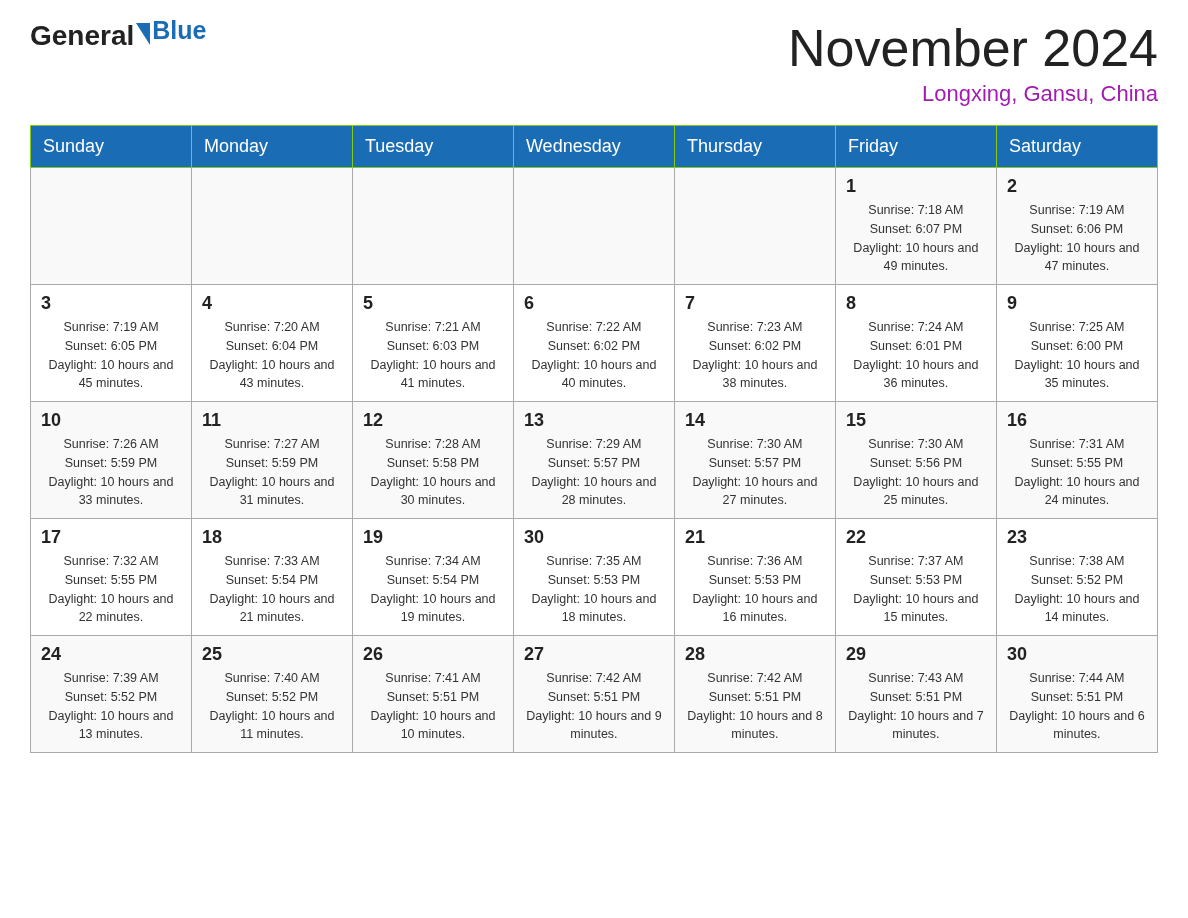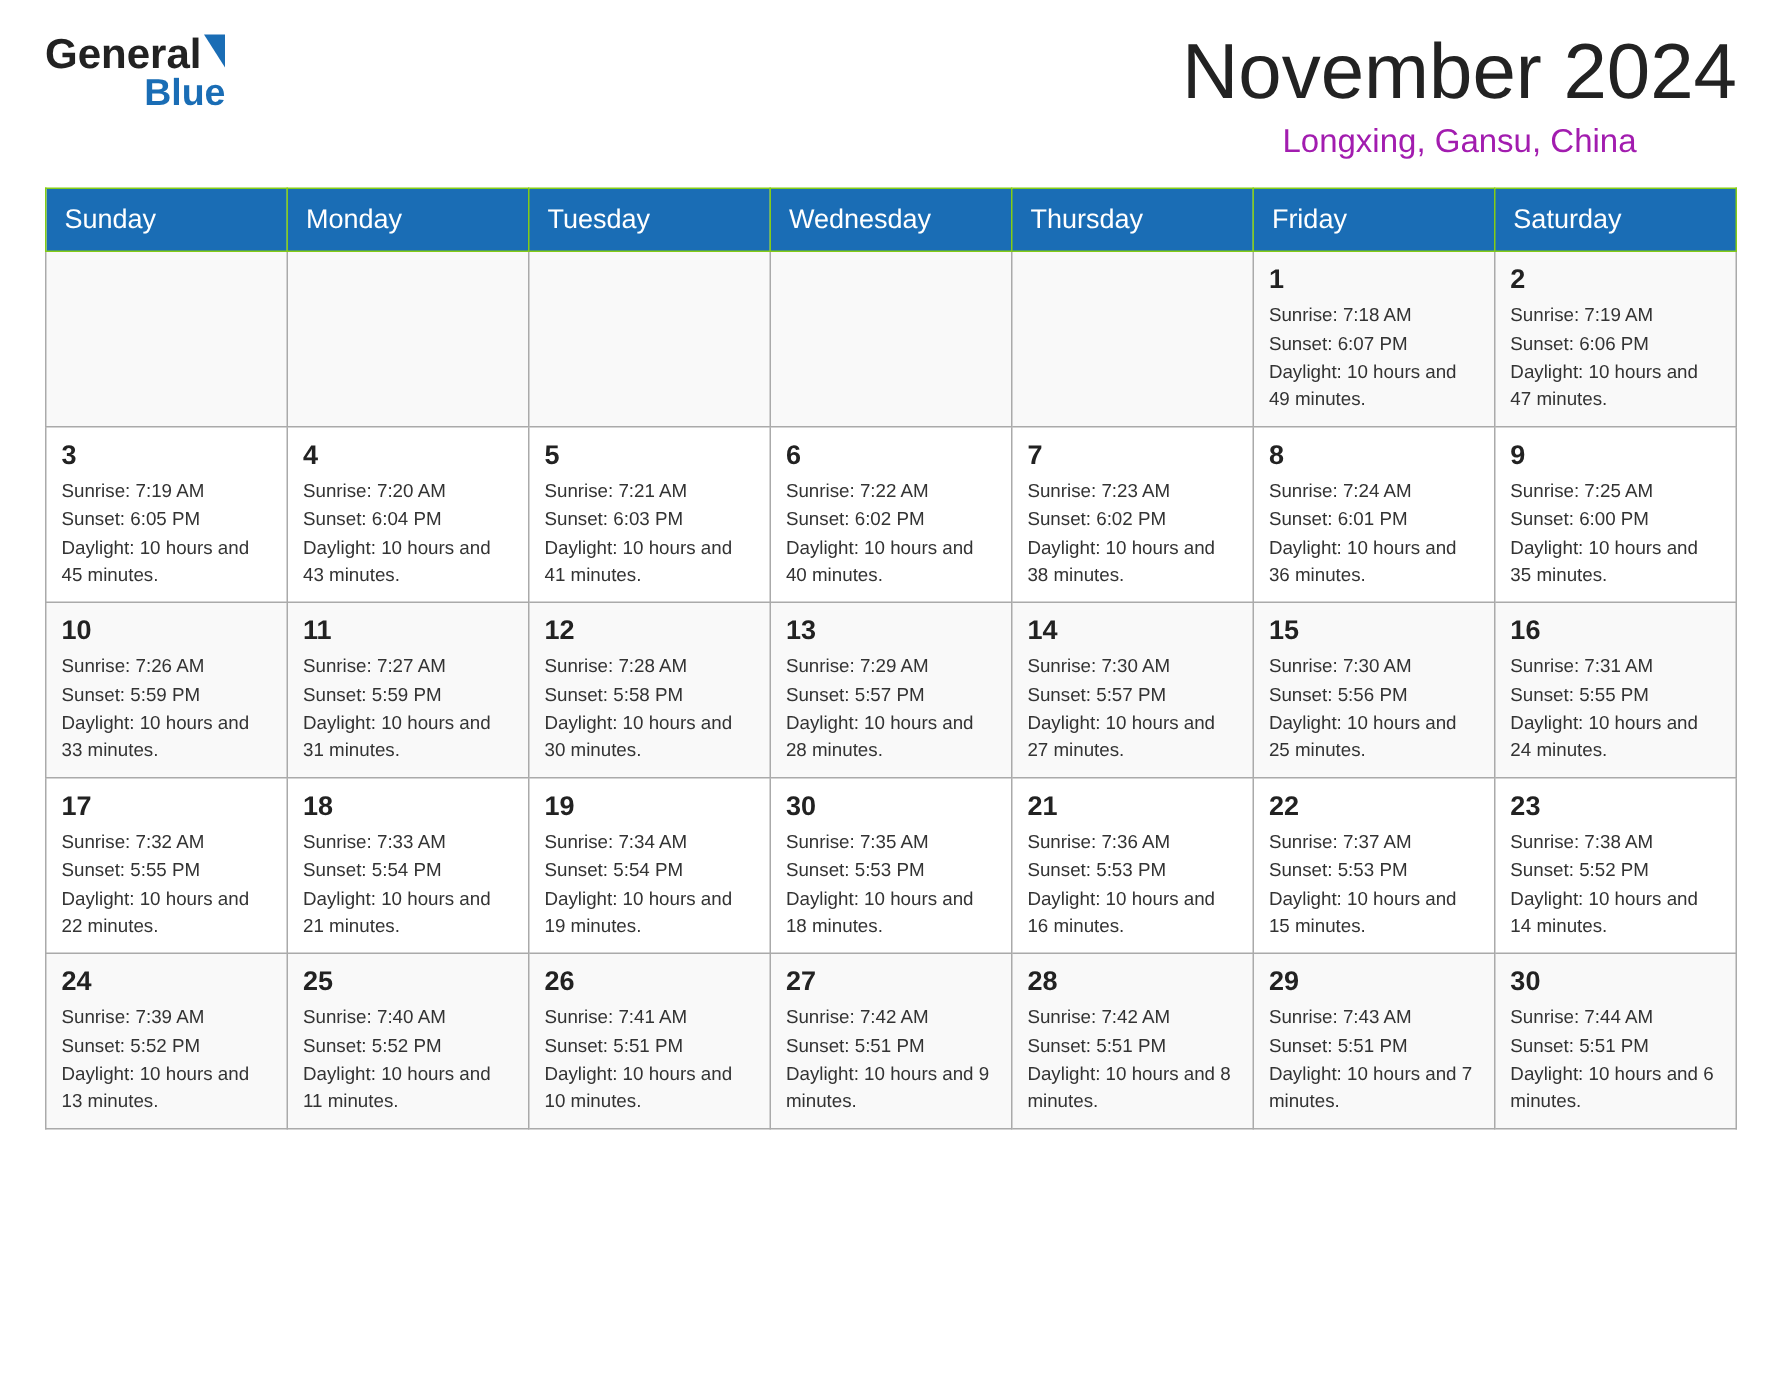--- a/index.html
+++ b/index.html
@@ -12,22 +12,22 @@
       padding: 20px 30px;
     }
     .header {
       display: flex;
       justify-content: space-between;
       align-items: flex-start;
       margin-bottom: 18px;
     }
     .logo {
       display: flex;
-      flex-direction: column;
-      align-items: flex-end;
+      flex-direction: row;
+      align-items: flex-start;
     }
     .logo-text {
       display: flex;
       align-items: center;
       font-size: 28px;
       font-weight: bold;
       color: #222;
     }
     .logo-triangle {
       width: 0;
@@ -40,21 +40,21 @@
       margin-top: -4px;
     }
     .logo-sub {
       color: #1a6db5;
       font-size: 25px;
       font-weight: bold;
       margin-top: -4px;
       margin-left: 2px;
     }
     .title-block {
-      text-align: center;
+      text-align: right;
     }
     .month-year {
       font-size: 52px;
       font-weight: normal;
       color: #222;
       line-height: 1.1;
     }
     .location {
       font-size: 22px;
       color: #a21caf;
@@ -84,20 +84,21 @@
       font-size: 18px;
       font-weight: bold;
       color: #222;
       display: block;
       margin-bottom: 4px;
     }
     .day-info {
       font-size: 12.5px;
       color: #333;
       line-height: 1.5;
+      text-align: center;
     }
     .empty-cell {
       background: #fff;
     }
     tr:nth-child(odd) td {
       background: #f9f9f9;
     }
     tr:nth-child(even) td {
       background: #fff;
     }

